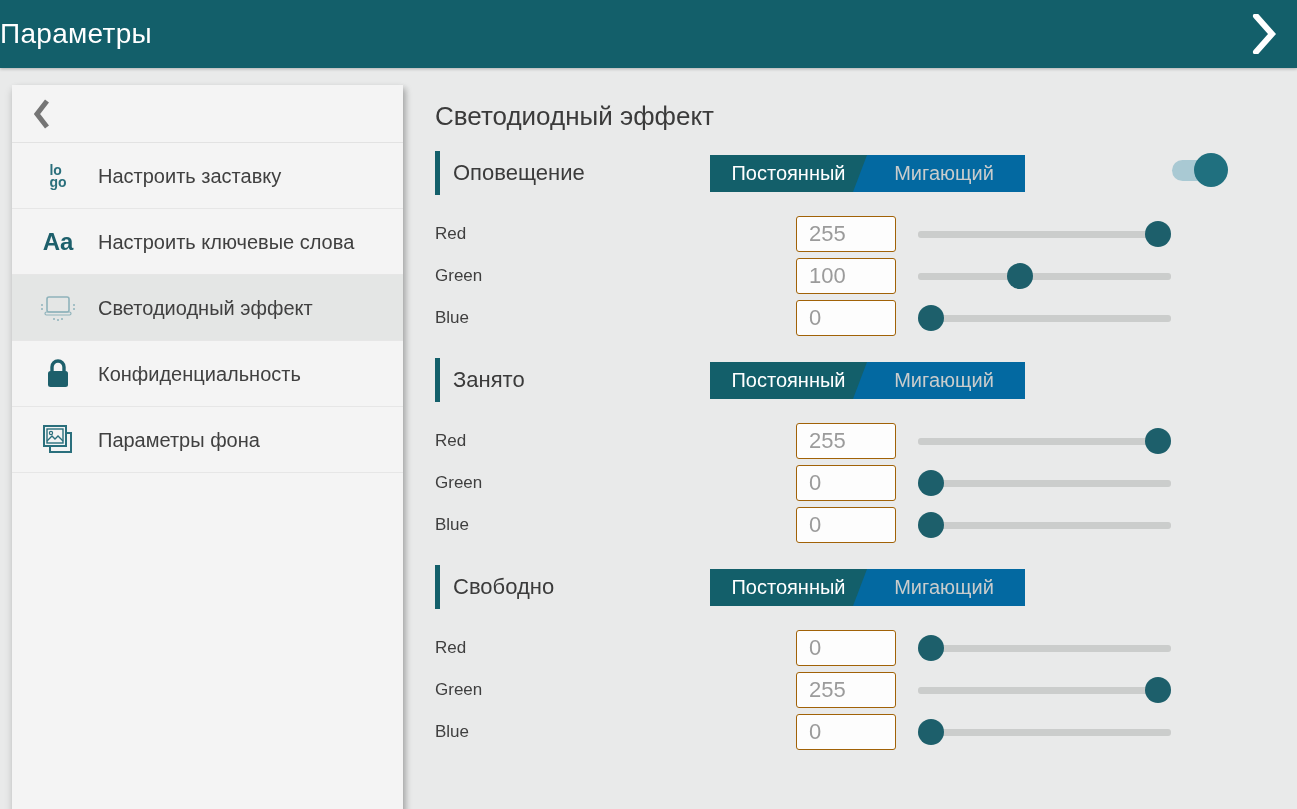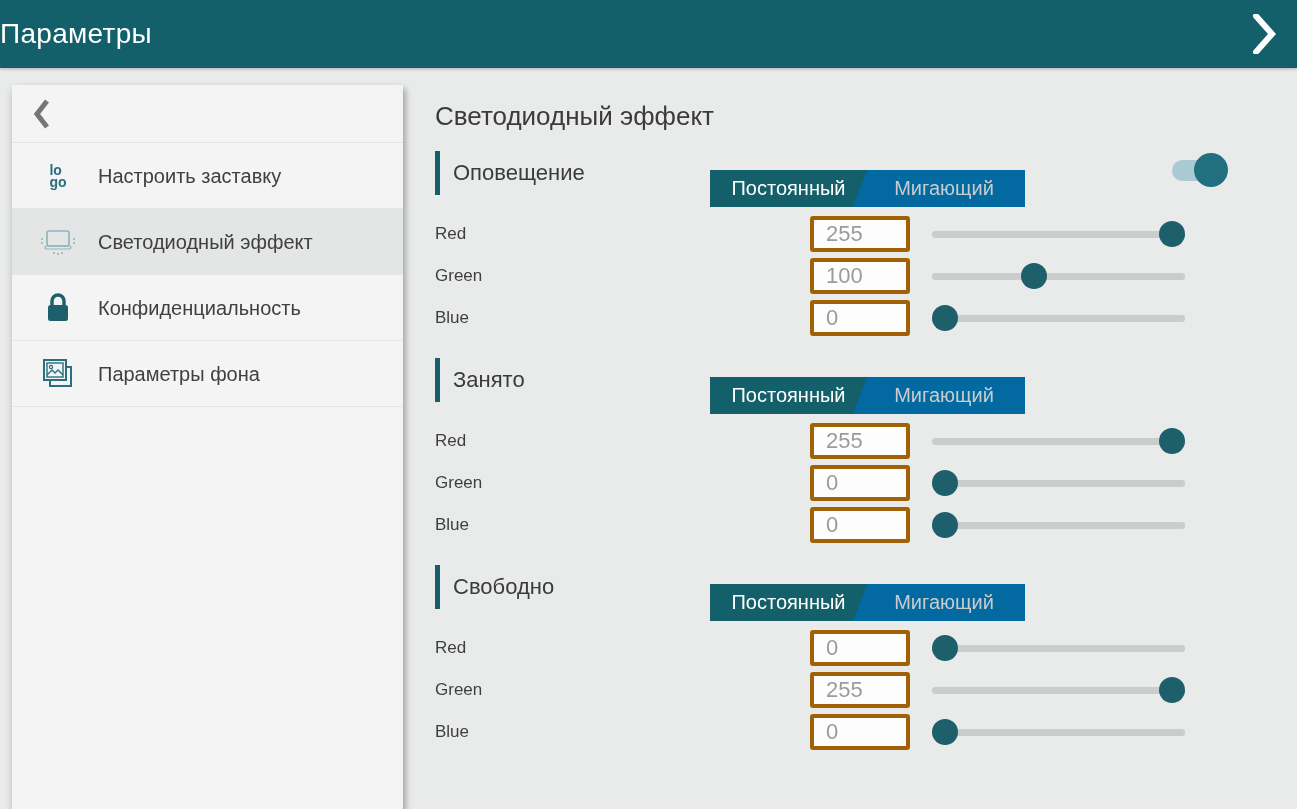--- a/index.html
+++ b/index.html
@@ -30,39 +30,39 @@
   .aa-ic { font-size:24px; font-weight:bold; color:#1d5f6b; }
 
   
   .main { position:absolute; left:435px; top:68px; width:862px; height:741px; }
   .main-title { margin-top:33px; font-size:26px; color:#3b3b3b; }
   .section { position:relative; margin-top:19px; }
   .sec-head { position:relative; height:44px; display:flex; align-items:center; }
   .sec-bar { width:5px; height:44px; background:var(--teal,#135f6a); margin-right:13px; }
   .sec-label { font-size:22px; color:#3b3b3b; }
 
-  .segmented { position:absolute; left:275px; top:19px; height:37px; display:flex; }
+  .segmented { position:absolute; left:275px; top:4px; height:37px; display:flex; }
   .seg { height:37px; display:flex; align-items:center; justify-content:center;
     font-size:20px; cursor:pointer; }
   .seg-solid { width:157px; background:var(--teal,#135f6a); color:#fff;
     clip-path:polygon(0 0,100% 0,calc(100% - 14px) 100%,0 100%); z-index:2; }
   .seg-blink { width:172px; margin-left:-14px; padding-left:10px;
     background:#0369a1; color:#c9cccc; z-index:1; }
 
   .toggle { position:absolute; left:737px; top:1px; width:56px; height:36px; cursor:pointer; }
   .toggle-track { position:absolute; left:0; top:8px; width:44px; height:21px;
     border-radius:11px; background:#a9c9d3; }
   .toggle-thumb { position:absolute; right:0; top:1px; width:34px; height:34px;
     border-radius:50%; background:#20707f; }
 
   .channels { margin-top:18px; }
   .ch-row { height:42px; display:flex; align-items:center; }
   .ch-label { width:355px; text-align:left; font-size:17px; color:#3f3f3f; }
-  .ch-input { margin-left:20px; width:100px; height:36px; background:#fdfdfd;
-    border:4px solid #a16207; border-radius:3px; font-size:22px; color:#9b9b9b;
+  .ch-input { margin-left:6px; width:100px; height:36px; background:#fdfdfd;
+    border:1px solid #a16207; border-radius:3px; font-size:22px; color:#9b9b9b;
     padding-left:12px; font-family:"Liberation Sans",sans-serif; outline:none; }
   .slider { position:relative; margin-left:22px; width:253px; height:26px; cursor:pointer; }
   .slider-track { position:absolute; left:0; top:10px; width:253px; height:7px;
     border-radius:3px; background:#cbcdcc; }
   .slider-thumb { position:absolute; top:0; width:26px; height:26px;
     border-radius:50%; background:#1d5f6b; }
 </style>
 </head>
 <body>
 
@@ -81,20 +81,24 @@
   </div>
 
   <div class="side-item">
     <span class="side-icon logo-ic">
       <span><span>lo</span><br>
       <span class="l2">go</span></span>
     </span>
     <span class="side-label">Настроить заставку</span>
   </div>
 
+  <div class="side-item">
+    <span class="side-icon aa-ic">Aa</span>
+    <span class="side-label">Настроить ключевые слова</span>
+  </div>
 
   <div class="side-item selected">
     <span class="side-icon">
       <svg width="38" height="30" viewBox="0 0 38 30">
         <rect x="8" y="4" width="22" height="15" rx="2" fill="none" stroke="#8fb3bb" stroke-width="1.6"></rect>
         <rect x="6" y="19" width="26" height="3" rx="1.5" fill="none" stroke="#8fb3bb" stroke-width="1.2"></rect>
         <line x1="2" y1="12" x2="4" y2="12" stroke="#8fb3bb" stroke-width="1.4"></line>
         <line x1="2" y1="16" x2="4" y2="16" stroke="#8fb3bb" stroke-width="1.4"></line>
         <line x1="34" y1="12" x2="36" y2="12" stroke="#8fb3bb" stroke-width="1.4"></line>
         <line x1="34" y1="16" x2="36" y2="16" stroke="#8fb3bb" stroke-width="1.4"></line>

